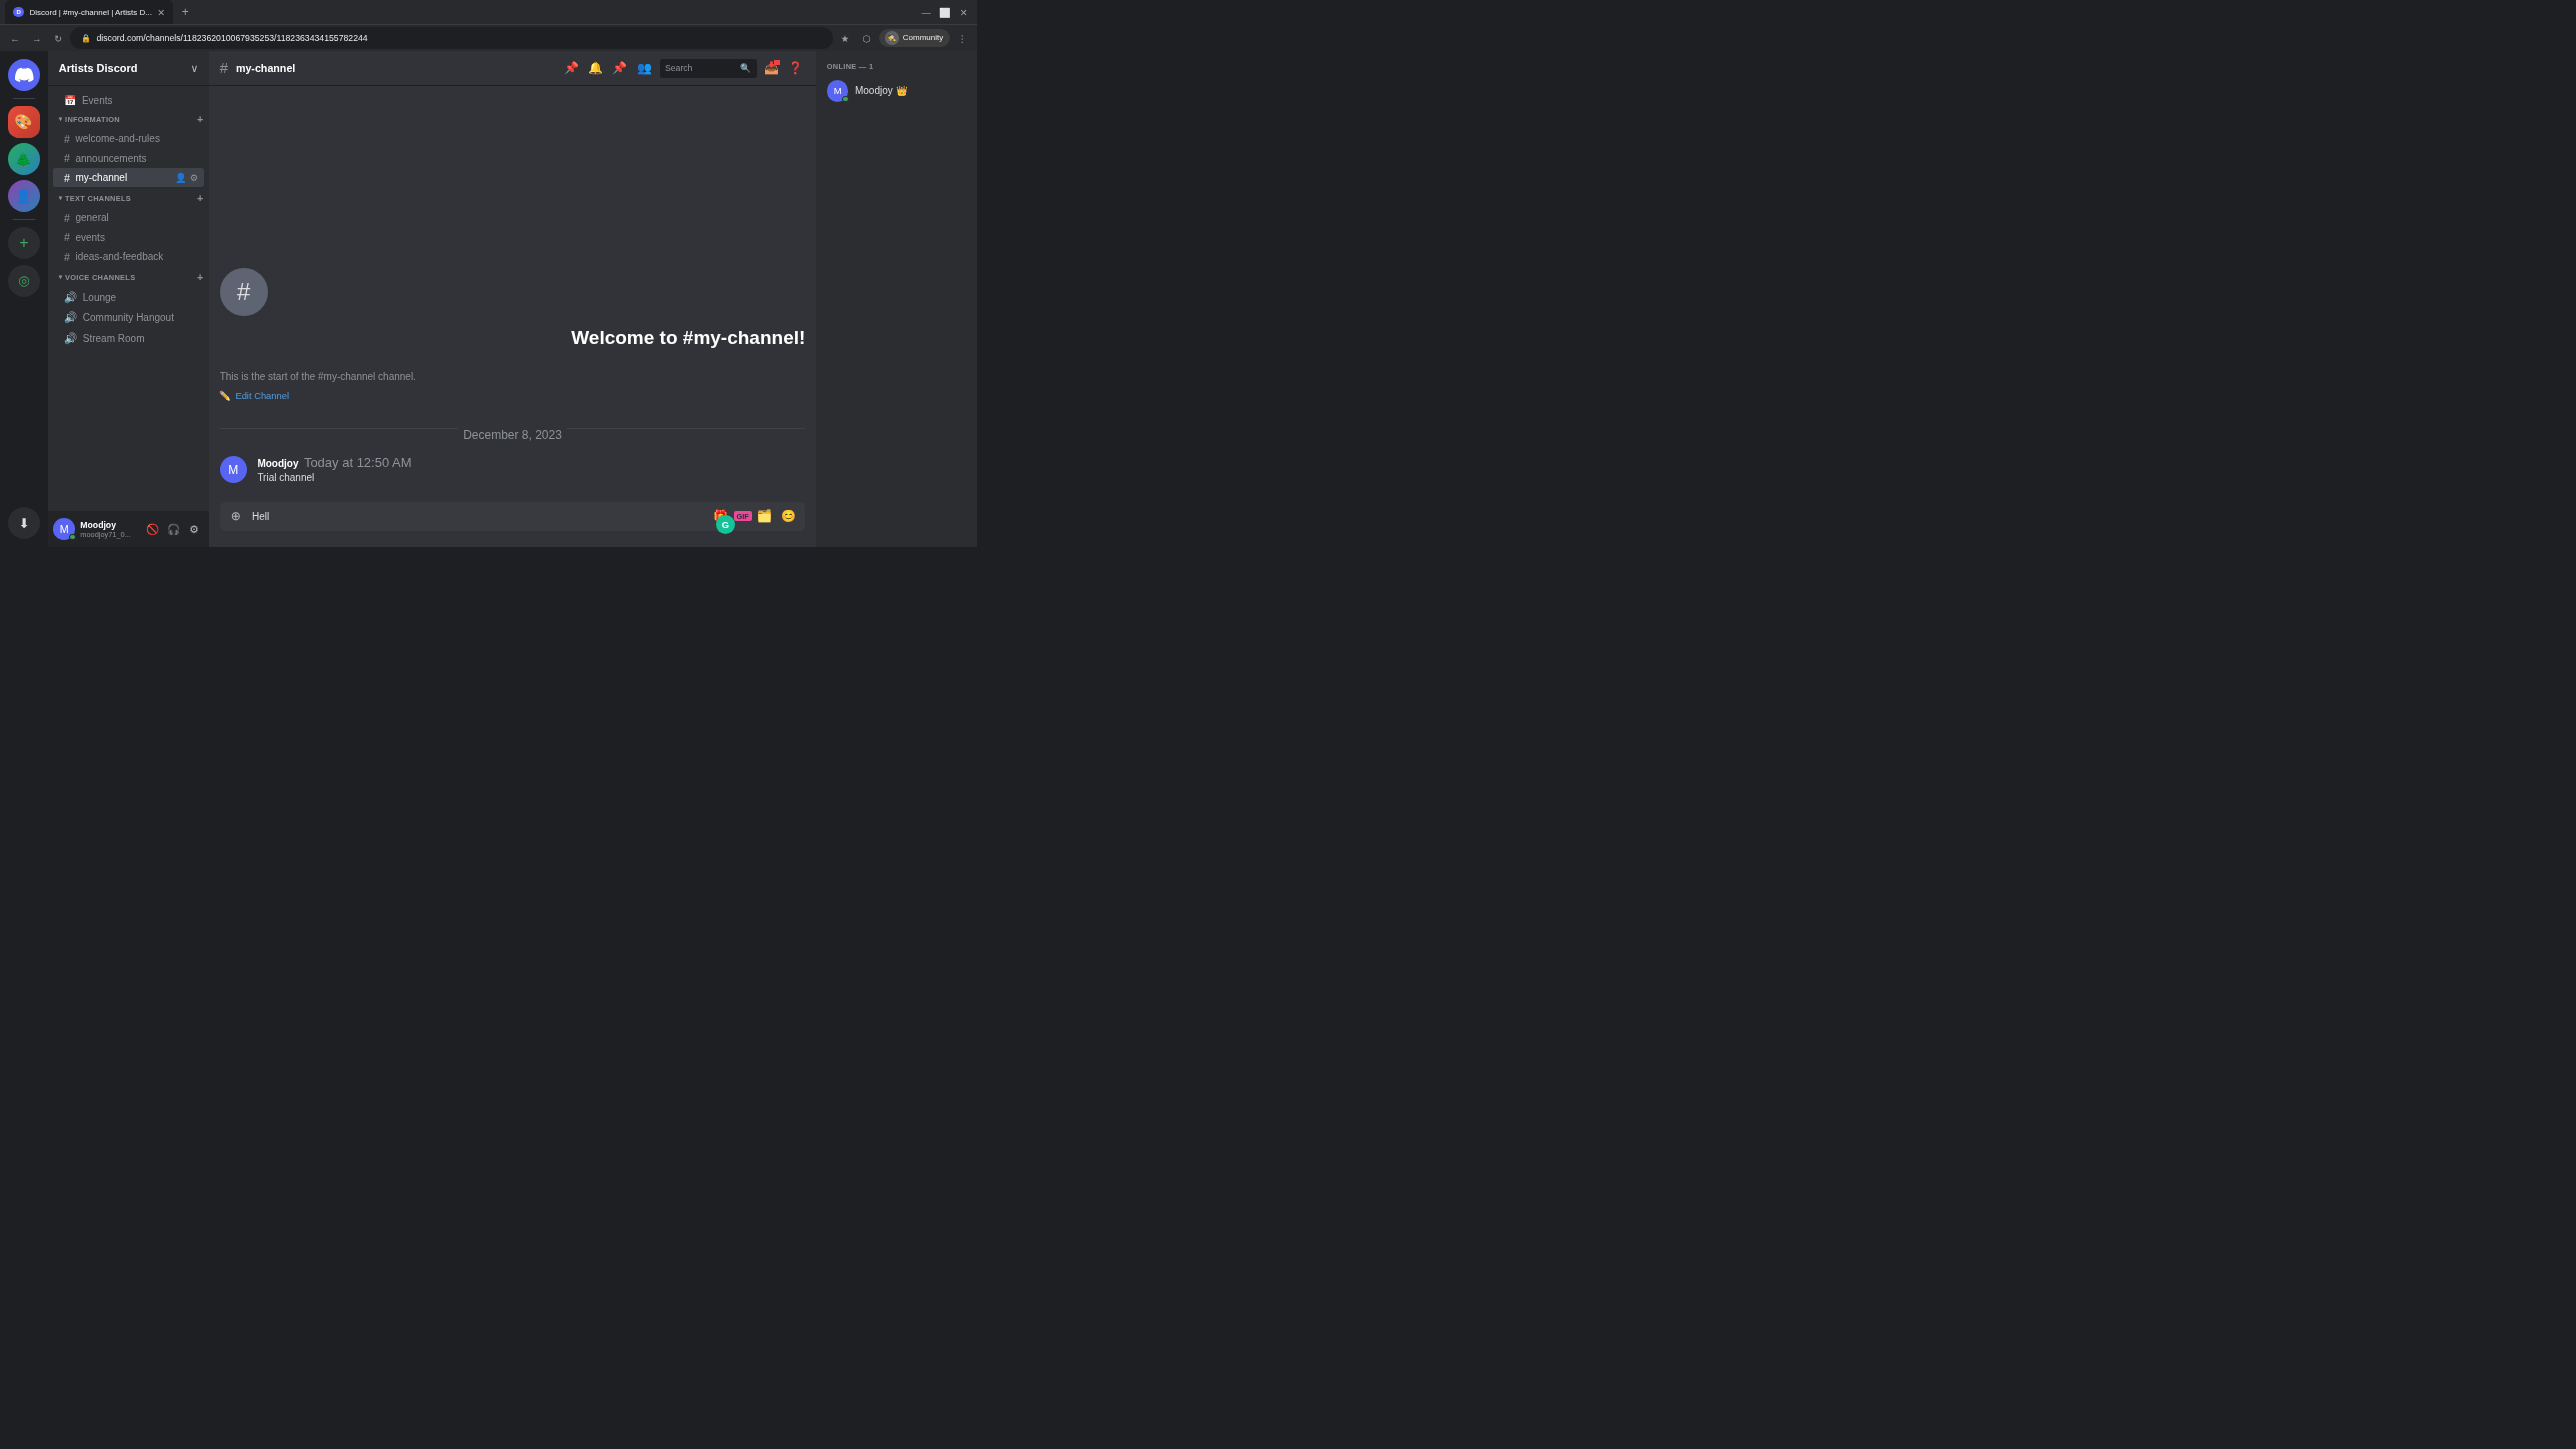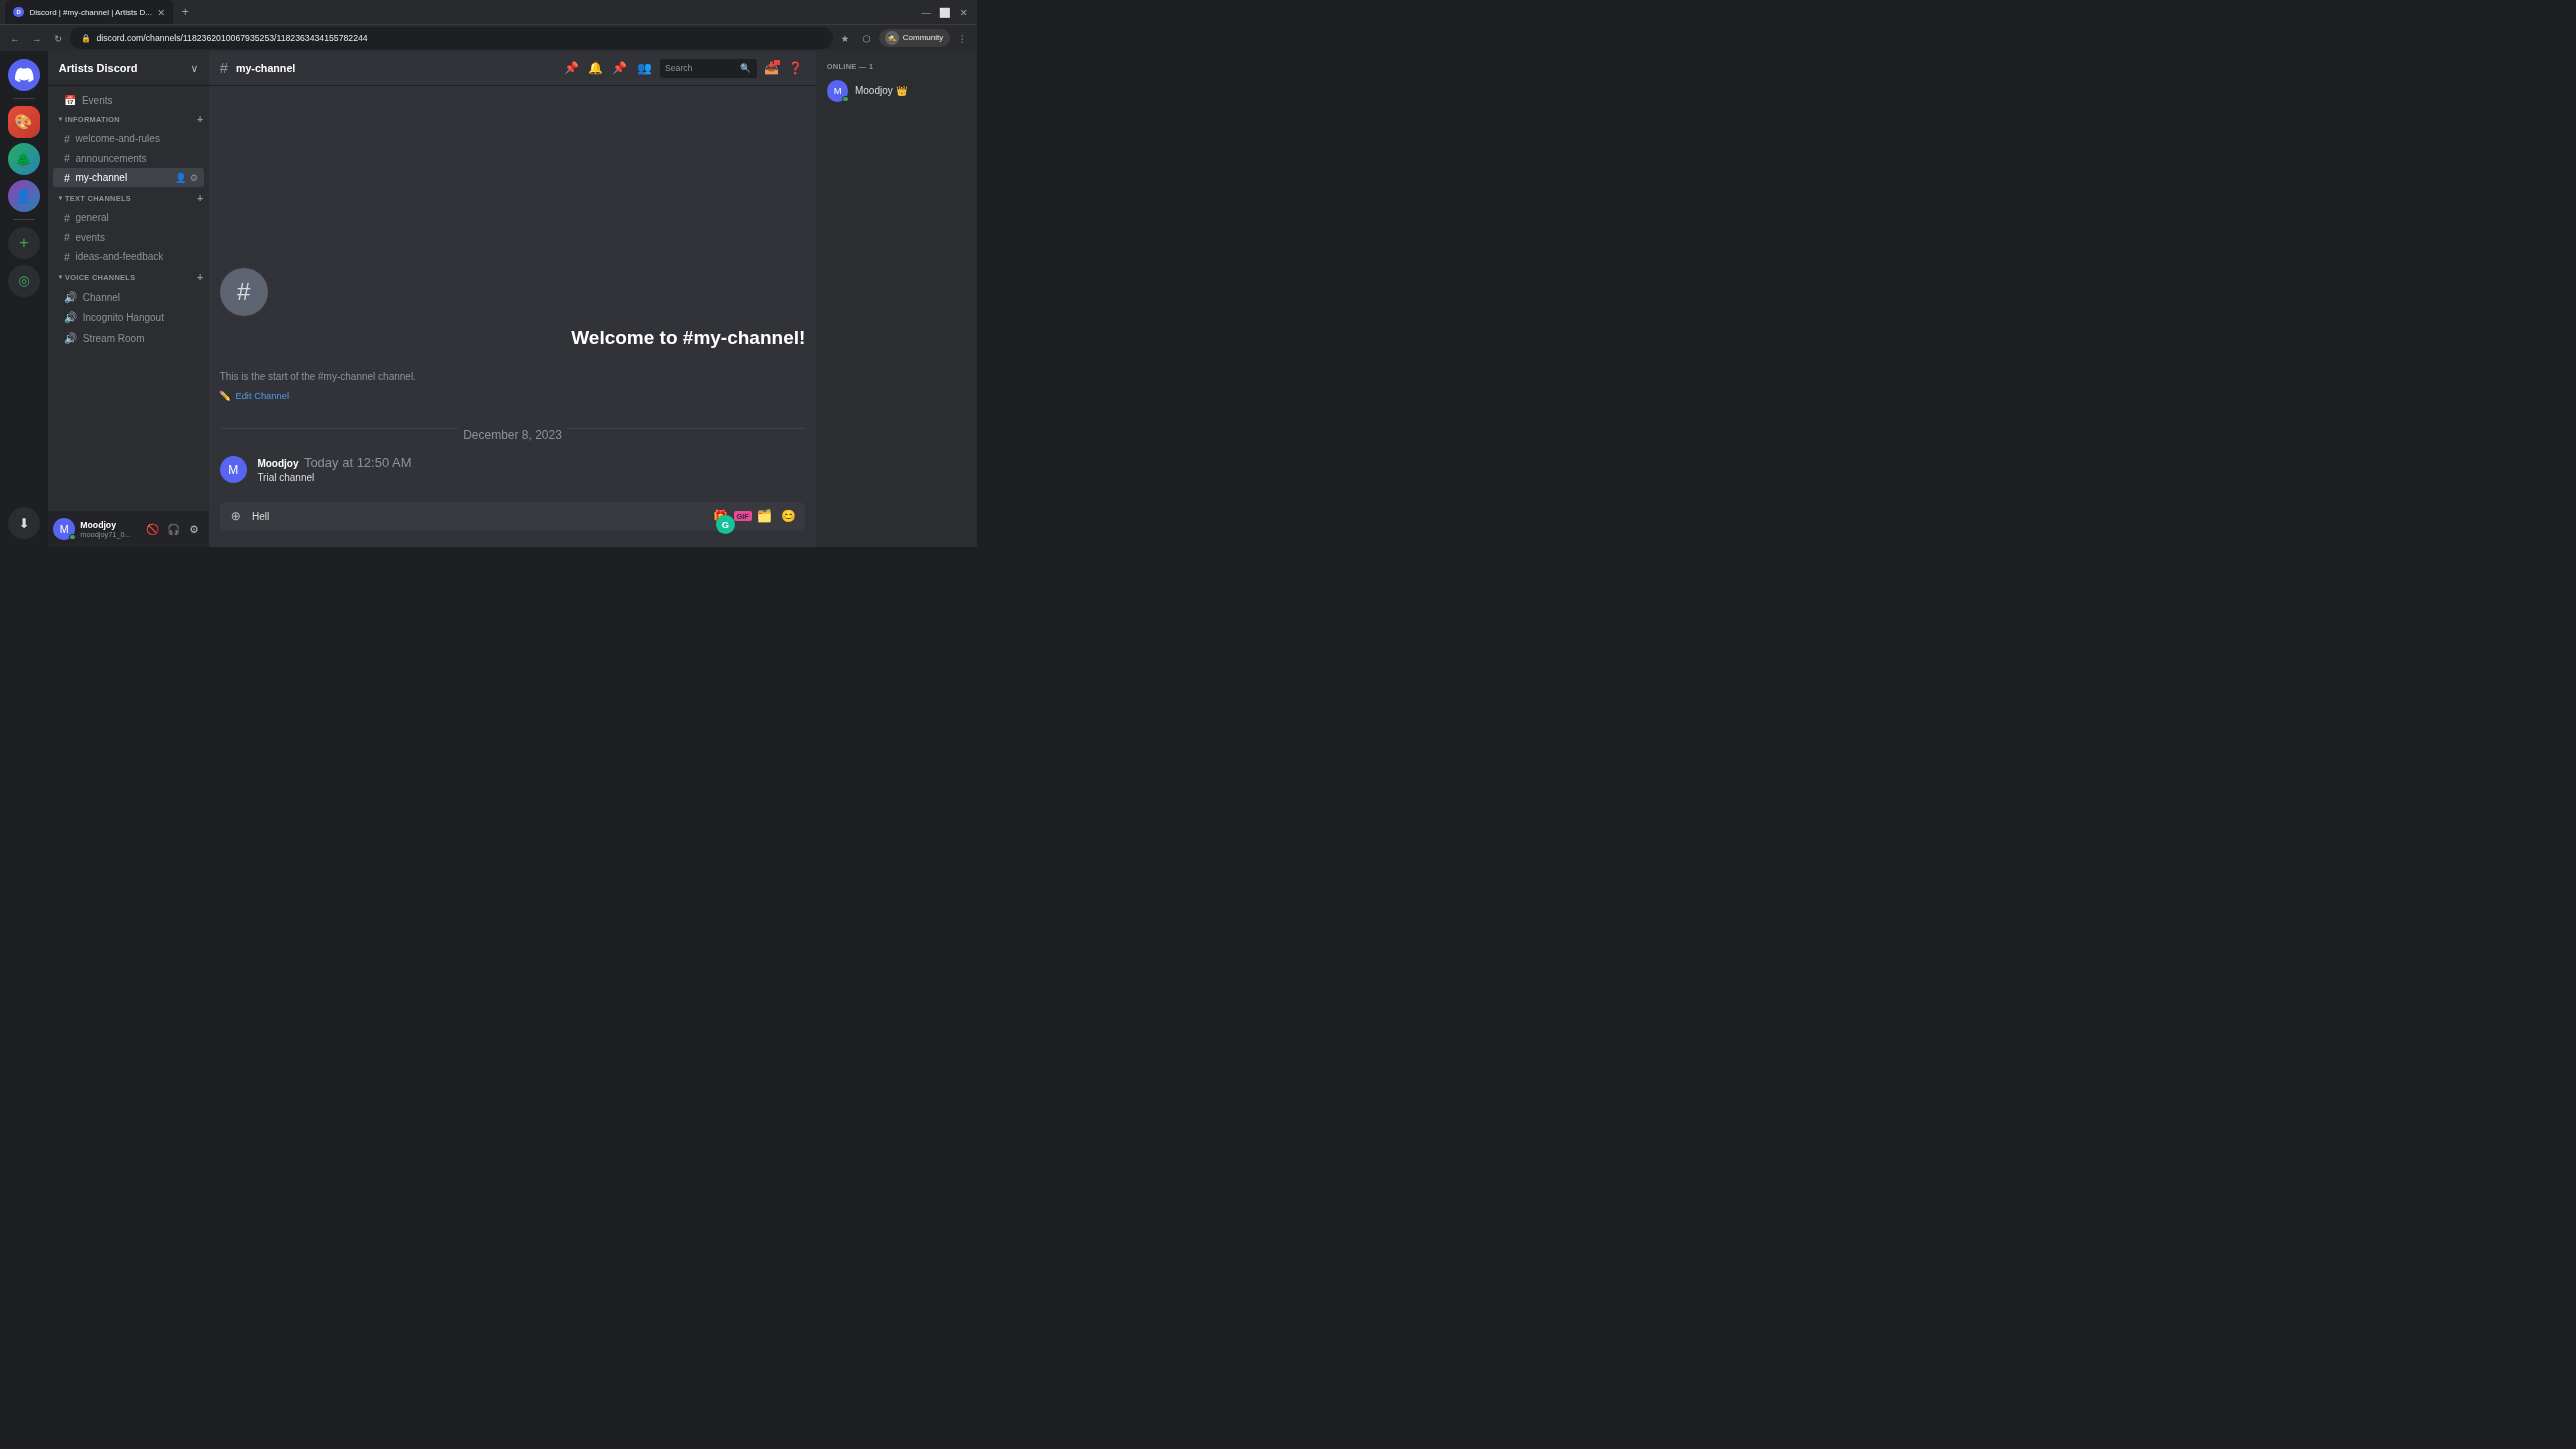--- a/index.html
+++ b/index.html
@@ -822,25 +822,25 @@
       </div>
 
       <div class="channel-section">
         <div class="channel-category">
           <span class="category-chevron">▾</span>
           <span>VOICE CHANNELS</span>
           <span class="category-add">+</span>
         </div>
         <div class="channel-item">
           <span class="channel-icon">🔊</span>
-          <span>Channel</span>
+          <span>Lounge</span>
         </div>
         <div class="channel-item">
           <span class="channel-icon">🔊</span>
-          <span>Incognito Hangout</span>
+          <span>Community Hangout</span>
         </div>
         <div class="channel-item">
           <span class="channel-icon">🔊</span>
           <span>Stream Room</span>
         </div>
       </div>
     </div>
 
     <div class="user-area">
       <div class="user-avatar" style="background:#5865f2;">

